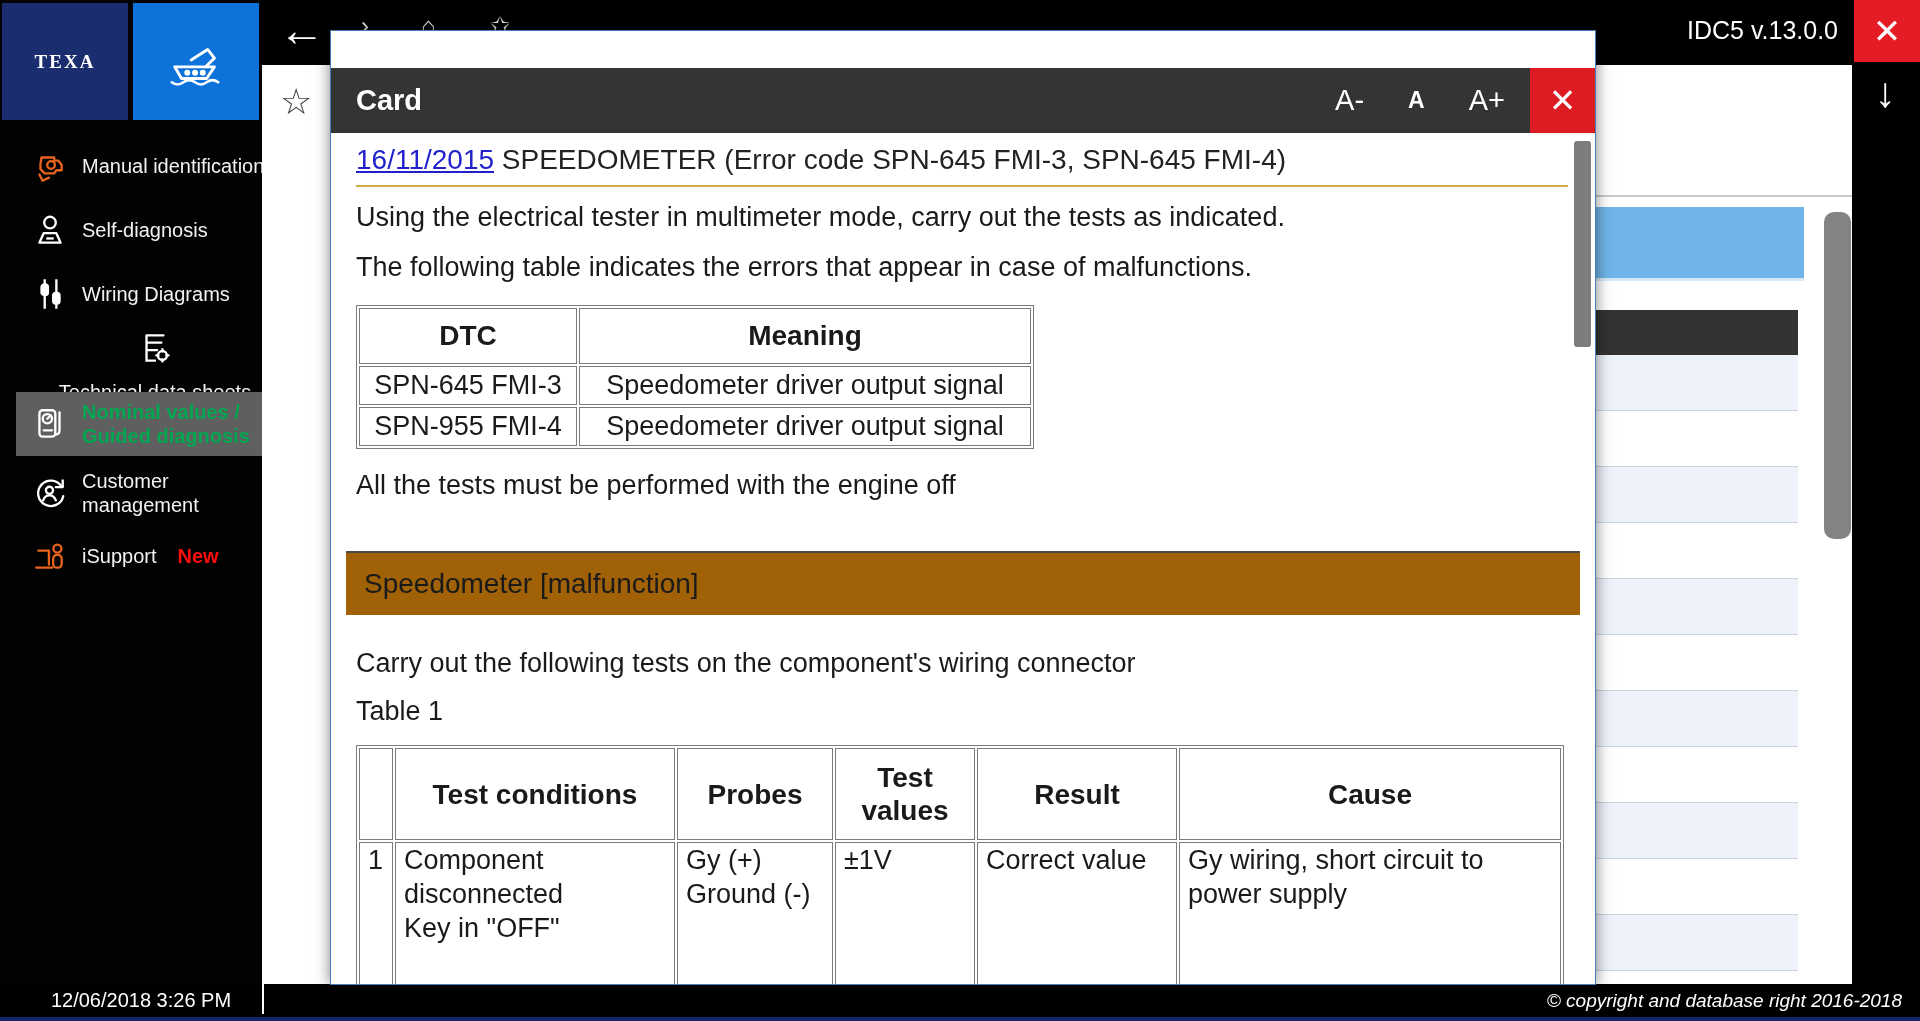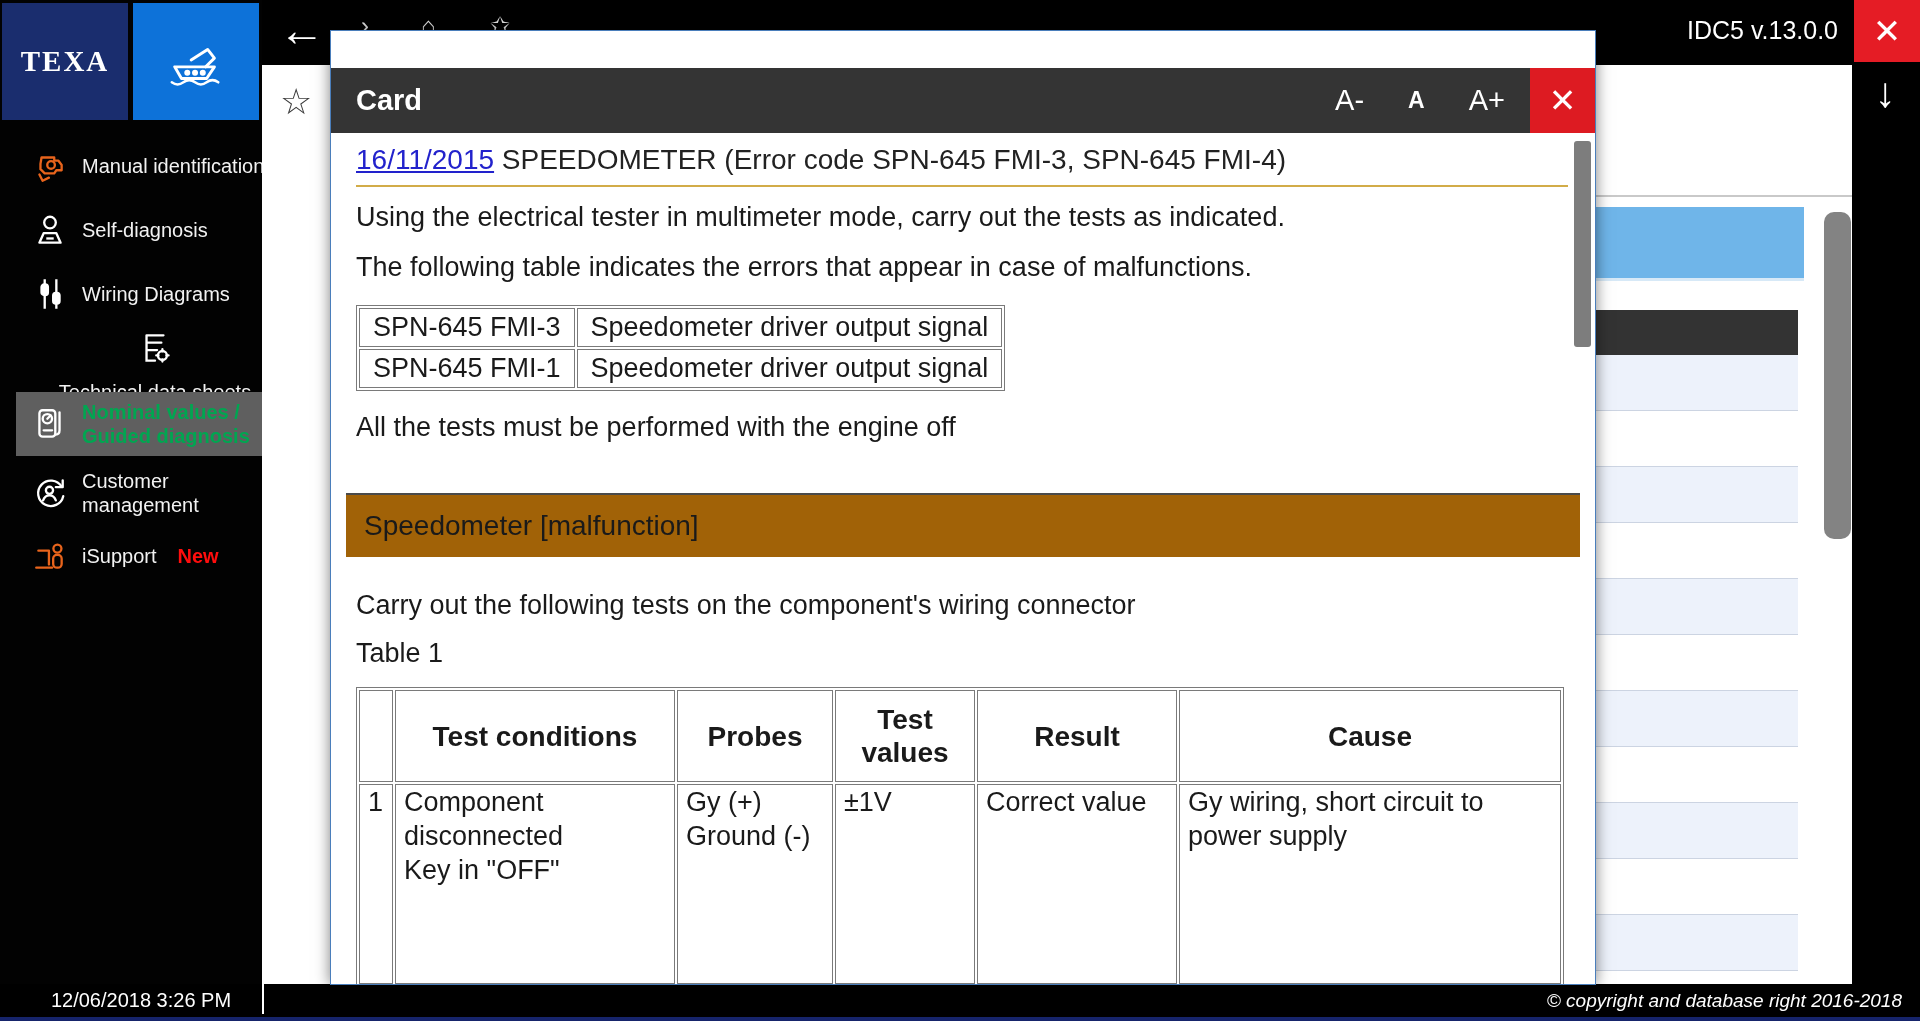--- a/index.html
+++ b/index.html
@@ -3,21 +3,21 @@
 <meta charset="utf-8">
 <style>
   * { margin:0; padding:0; box-sizing:border-box; }
   html,body { width:1920px; height:1021px; overflow:hidden; background:#000;
               font-family:"Liberation Sans", sans-serif; }
 
   
   #sidebar { position:absolute; left:0; top:0; width:262px; height:984px; background:#020202; }
   #logo-row { position:absolute; left:2px; top:3px; display:flex; gap:5px; }
   #logo-texa { width:126px; height:117px; background:#1a2d6e; display:flex; align-items:center; justify-content:center; }
-  #logo-texa span { color:#fff; font-family:"Liberation Serif", serif; font-weight:bold; font-size:29px; letter-spacing:2px; }
+  #logo-texa span { color:#fff; font-family:"Liberation Serif", serif; font-weight:bold; font-size:19px; letter-spacing:2px; }
   #logo-marine { width:126px; height:117px; background:#0d72d9; display:flex; align-items:center; justify-content:center; }
   .side-item { position:absolute; left:16px; width:262px; display:flex; align-items:center; gap:14px; padding-left:16px; cursor:default; }
   .side-item .ic { width:36px; height:36px; flex:0 0 36px; color:#fff; }
   .side-item .lbl { color:#f2f2f2; font-size:20px; line-height:24px; white-space:pre-line; }
   .side-item.orange .ic { color:#e8641c; }
   .side-item.selected { background:#5f5f5f; }
   .side-item.selected .lbl { color:#00a651; font-weight:bold; }
   .badge-new { color:#ff0d0d; font-weight:bold; font-size:20px; margin-left:7px; }
 
   
@@ -247,26 +247,30 @@
       <span id="doc-date">16/11/2015</span>
       <span id="doc-heading">SPEEDOMETER (Error code SPN-645 FMI-3, SPN-645 FMI-4)</span>
     </div>
     <hr id="gold-rule">
 
     <div class="para">Using the electrical tester in multimeter mode, carry out the tests as indicated.</div>
     <div class="para">The following table indicates the errors that appear in case of malfunctions.</div>
 
     <table id="dtc-table">
       <tbody>
+          <tr>
+        <th class="c-dtc">DTC</th>
+        <th class="c-meaning">Meaning</th>
+      </tr>
       <tr>
         <td>SPN-645 FMI-3</td>
         <td>Speedometer driver output signal</td>
       </tr>
       <tr>
-        <td>SPN-645 FMI-1</td>
+        <td>SPN-955 FMI-4</td>
         <td>Speedometer driver output signal</td>
       </tr>
     </tbody>
       </table>
 
     <div class="para" id="note-line">All the tests must be performed with the engine off</div>
 
     <div id="section-band">
       <span>Speedometer [malfunction]</span>
     </div>

